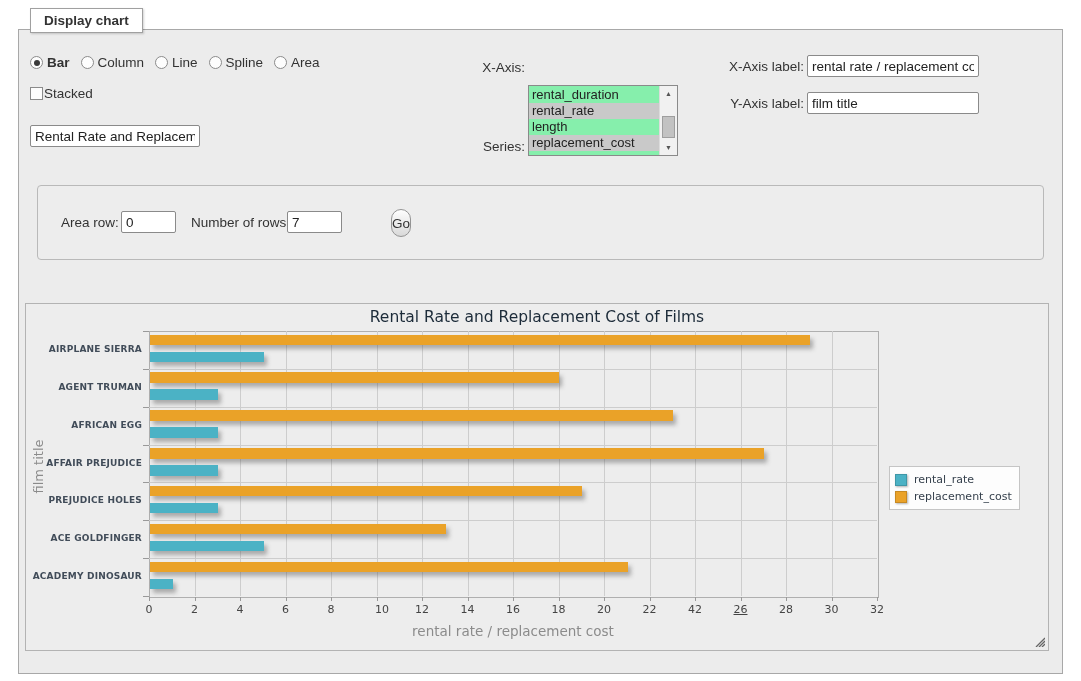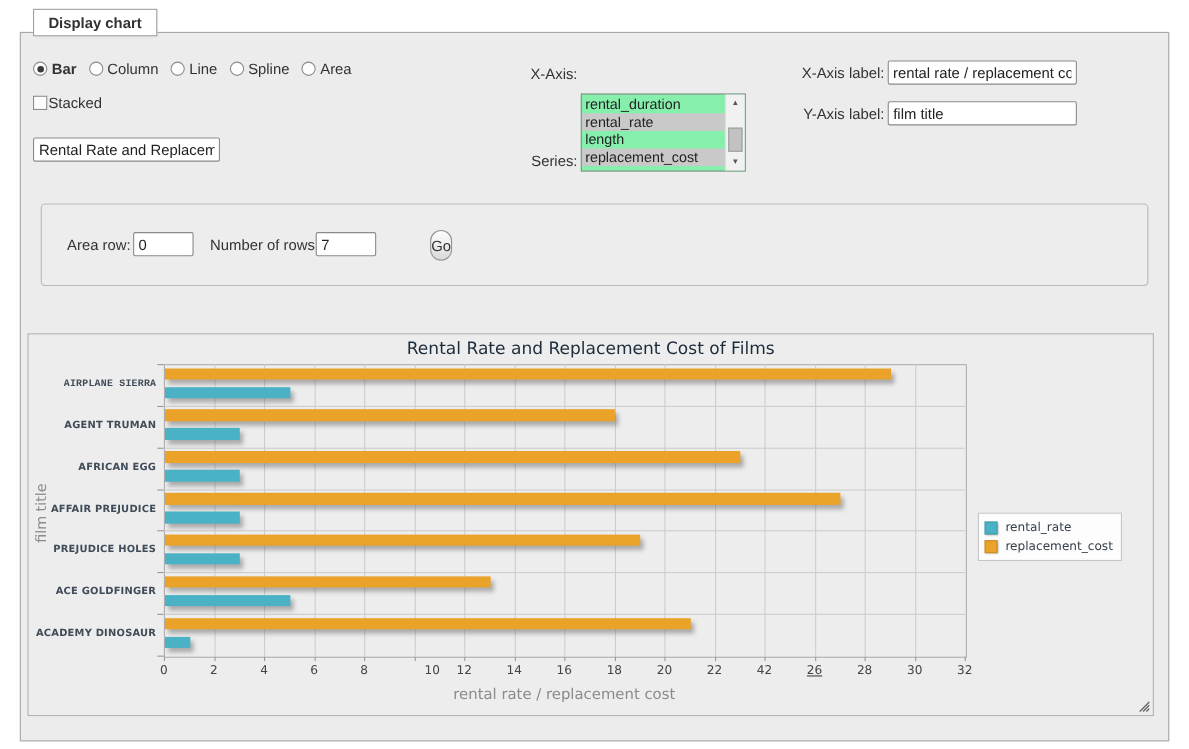--- a/index.html
+++ b/index.html
@@ -136,21 +136,21 @@
       <div class="abs tickmark" style="left: 214px; top: 293px; width: 1px; height: 4px;"></div>
       <div class="abs xtick" style="left: 202px; top: 299px; width: 24px;">4</div>
       <div class="abs gl" style="left: 259.5px; top: 27px; width: 1px; height: 265px;"></div>
       <div class="abs tickmark" style="left: 259.5px; top: 293px; width: 1px; height: 4px;"></div>
       <div class="abs xtick" style="left: 247.5px; top: 299px; width: 24px;">6</div>
       <div class="abs gl" style="left: 305px; top: 27px; width: 1px; height: 265px;"></div>
       <div class="abs tickmark" style="left: 305px; top: 293px; width: 1px; height: 4px;"></div>
       <div class="abs xtick" style="left: 293px; top: 299px; width: 24px;">8</div>
       <div class="abs gl" style="left: 350.5px; top: 27px; width: 1px; height: 265px;"></div>
       <div class="abs tickmark" style="left: 350.5px; top: 293px; width: 1px; height: 4px;"></div>
-      <div class="abs xtick" style="left: 355px; top: 299px; width: 24px; text-align: center;">10</div>
+      <div class="abs xtick" style="left: 344px; top: 299px; width: 24px; text-align: center;">10</div>
       <div class="abs gl" style="left: 396px; top: 27px; width: 1px; height: 265px;"></div>
       <div class="abs tickmark" style="left: 396px; top: 293px; width: 1px; height: 4px;"></div>
       <div class="abs xtick" style="left: 384px; top: 299px; width: 24px;">12</div>
       <div class="abs gl" style="left: 441.5px; top: 27px; width: 1px; height: 265px;"></div>
       <div class="abs tickmark" style="left: 441.5px; top: 293px; width: 1px; height: 4px;"></div>
       <div class="abs xtick" style="left: 429.5px; top: 299px; width: 24px;">14</div>
       <div class="abs gl" style="left: 487px; top: 27px; width: 1px; height: 265px;"></div>
       <div class="abs tickmark" style="left: 487px; top: 293px; width: 1px; height: 4px;"></div>
       <div class="abs xtick" style="left: 475px; top: 299px; width: 24px;">16</div>
       <div class="abs gl" style="left: 532.5px; top: 27px; width: 1px; height: 265px;"></div>
@@ -183,21 +183,21 @@
       <div class="abs tickmark" style="left: 117px; top: 102.714px; width: 6px; height: 1px;"></div>
       <div class="abs gl" style="left: 123px; top: 140.571px; width: 728px; height: 1px;"></div>
       <div class="abs tickmark" style="left: 117px; top: 140.571px; width: 6px; height: 1px;"></div>
       <div class="abs gl" style="left: 123px; top: 178.429px; width: 728px; height: 1px;"></div>
       <div class="abs tickmark" style="left: 117px; top: 178.429px; width: 6px; height: 1px;"></div>
       <div class="abs gl" style="left: 123px; top: 216.286px; width: 728px; height: 1px;"></div>
       <div class="abs tickmark" style="left: 117px; top: 216.286px; width: 6px; height: 1px;"></div>
       <div class="abs gl" style="left: 123px; top: 254.143px; width: 728px; height: 1px;"></div>
       <div class="abs tickmark" style="left: 117px; top: 254.143px; width: 6px; height: 1px;"></div>
       <div class="abs tickmark" style="left: 117px; top: 292px; width: 6px; height: 1px;"></div>
-      <div class="abs cat-lbl" style="left: 4px; top: 39.9286px; width: 112px; font-family: Liberation Mono, monospace;">AIRPLANE SIERRA</div>
+      <div class="abs cat-lbl" style="left: 4px; top: 39.9286px; width: 112px;">AIRPLANE SIERRA</div>
       <div class="abs bar" style="left: 124px; top: 30.5px; width: 659.522px; height: 10.5px; background: rgb(234, 162, 40);"></div>
       <div class="abs bar" style="left: 124px; top: 47.5px; width: 113.523px; height: 10.5px; background: rgb(75, 178, 197);"></div>
       <div class="abs cat-lbl" style="left: 4px; top: 77.7857px; width: 112px;">AGENT TRUMAN</div>
       <div class="abs bar" style="left: 124px; top: 68.3571px; width: 409.272px; height: 10.5px; background: rgb(234, 162, 40);"></div>
       <div class="abs bar" style="left: 124px; top: 85.3571px; width: 68.0225px; height: 10.5px; background: rgb(75, 178, 197);"></div>
       <div class="abs cat-lbl" style="left: 4px; top: 115.643px; width: 112px;">AFRICAN EGG</div>
       <div class="abs bar" style="left: 124px; top: 106.214px; width: 523.022px; height: 10.5px; background: rgb(234, 162, 40);"></div>
       <div class="abs bar" style="left: 124px; top: 123.214px; width: 68.0225px; height: 10.5px; background: rgb(75, 178, 197);"></div>
       <div class="abs cat-lbl" style="left: 4px; top: 153.5px; width: 112px;">AFFAIR PREJUDICE</div>
       <div class="abs bar" style="left: 124px; top: 144.071px; width: 614.022px; height: 10.5px; background: rgb(234, 162, 40);"></div>

